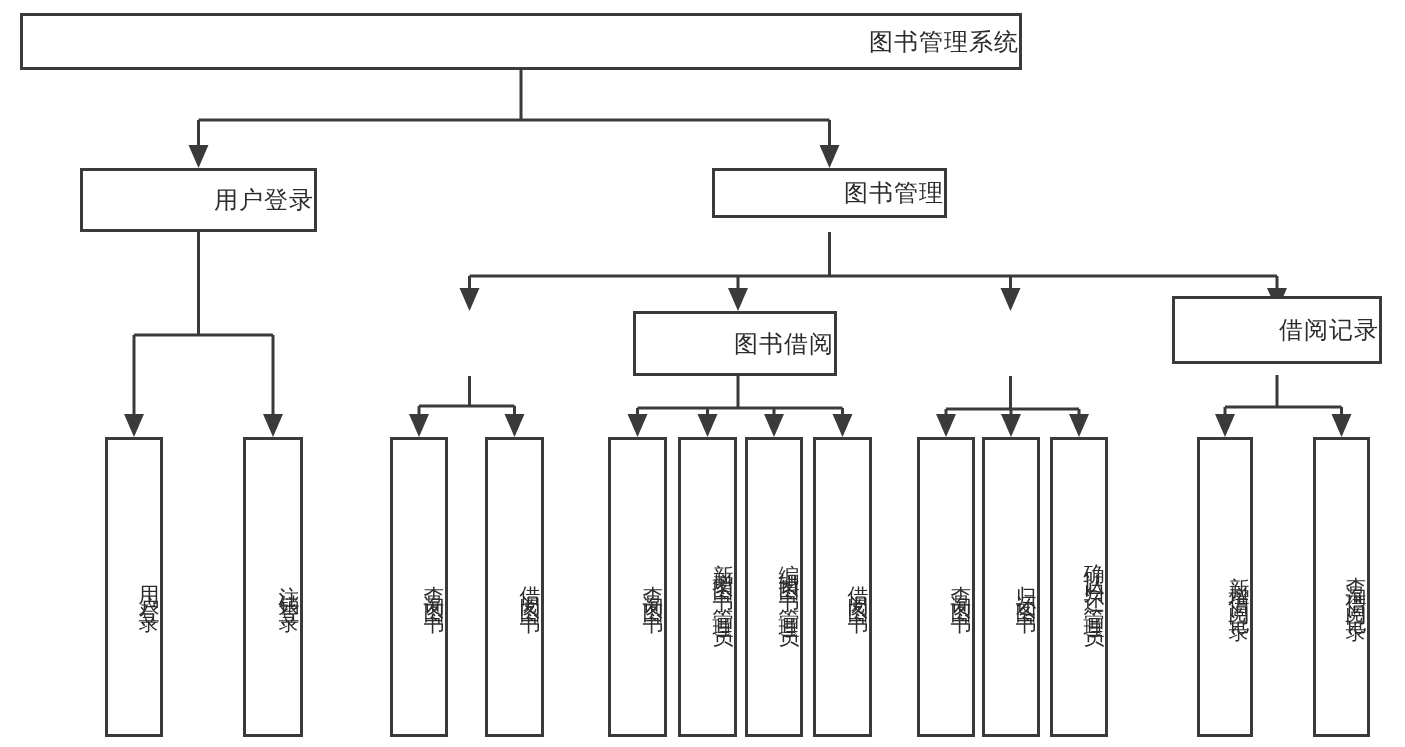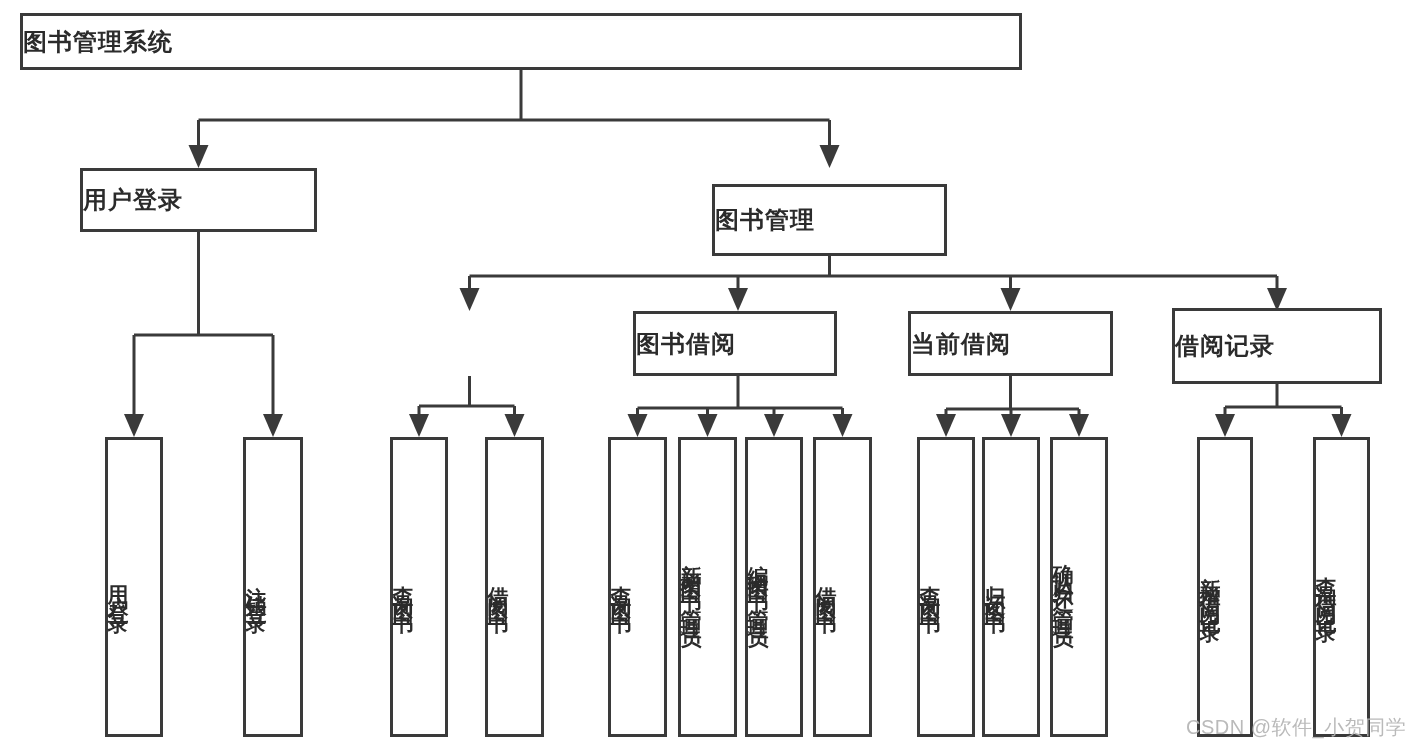--- a/index.html
+++ b/index.html
@@ -17,23 +17,22 @@
     overflow:hidden;
   }
   .wires{position:absolute;left:0;top:0;width:1405px;height:747px;}
   .wires path{stroke:var(--line);stroke-width:3;fill:none;}
   .wires polygon{fill:var(--line);stroke:none;}
   .node{
     position:absolute;
     box-sizing:border-box;
     border:3px solid var(--line);
     background:var(--bg);
-    display:flex;align-items:center;justify-content:flex-start;
+    display:flex;align-items:center;justify-content:flex-end;
     color:var(--text);
-    font-weight:bold;
   }
   .hbox .hlabel{
     font-size:24px;
     letter-spacing:1px;
     white-space:nowrap;
     color:var(--text);
   }
   .vbox{top:437px;height:300px;}
   .vbox .vlabel{
     writing-mode:vertical-rl;
@@ -109,31 +108,28 @@
     </g>
   </svg>
 
   <div class="node hbox" style="left:20px;top:13px;width:1002px;height:57px">
     <span class="hlabel">图书管理系统</span>
   </div>
 
   <div class="node hbox" style="left:80px;top:168px;width:237px;height:64px">
     <span class="hlabel">用户登录</span>
   </div>
-  <div class="node hbox" style="left:712px;top:184px;width:235px;height:72px">
+  <div class="node hbox" style="left:712px;top:168px;width:235px;height:50px">
     <span class="hlabel">图书管理</span>
   </div>
 
   <div class="node hbox" style="left:633px;top:311px;width:204px;height:65px">
     <span class="hlabel">图书借阅</span>
   </div>
-  <div class="node hbox" style="left:908px;top:311px;width:205px;height:65px">
-    <span class="hlabel">当前借阅</span>
-  </div>
-  <div class="node hbox" style="left:1172px;top:308px;width:210px;height:76px">
+  <div class="node hbox" style="left:1172px;top:296px;width:210px;height:68px">
     <span class="hlabel">借阅记录</span>
   </div>
 
   <div class="node vbox" style="left:105px;width:58px">
     <span class="vlabel">用户登录</span>
   </div>
   <div class="node vbox" style="left:243px;width:60px">
     <span class="vlabel">注销登录</span>
   </div>
 
@@ -167,14 +163,13 @@
     <span class="vlabel">确认归还（管理员）</span>
   </div>
 
   <div class="node vbox" style="left:1197px;width:56px">
     <span class="vlabel">新增借阅记录</span>
   </div>
   <div class="node vbox" style="left:1313px;width:57px">
     <span class="vlabel">查询借阅记录</span>
   </div>
 
-  <div class="watermark">CSDN @软件_小贺同学</div>
 </div>
 
 </body></html>

